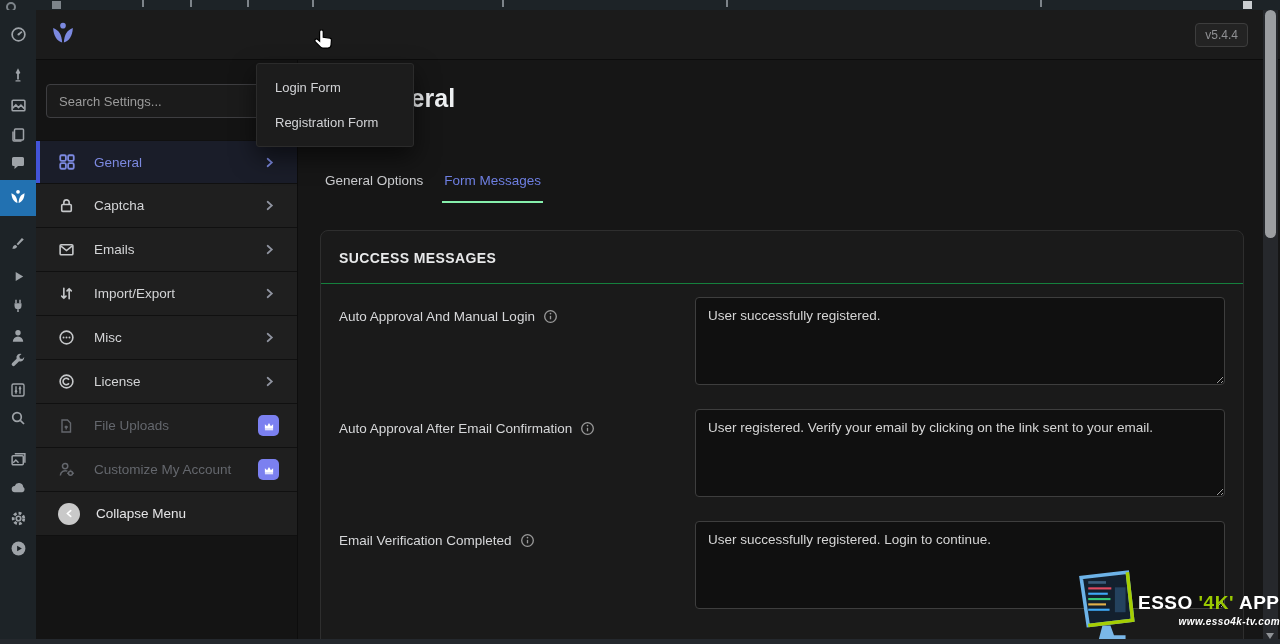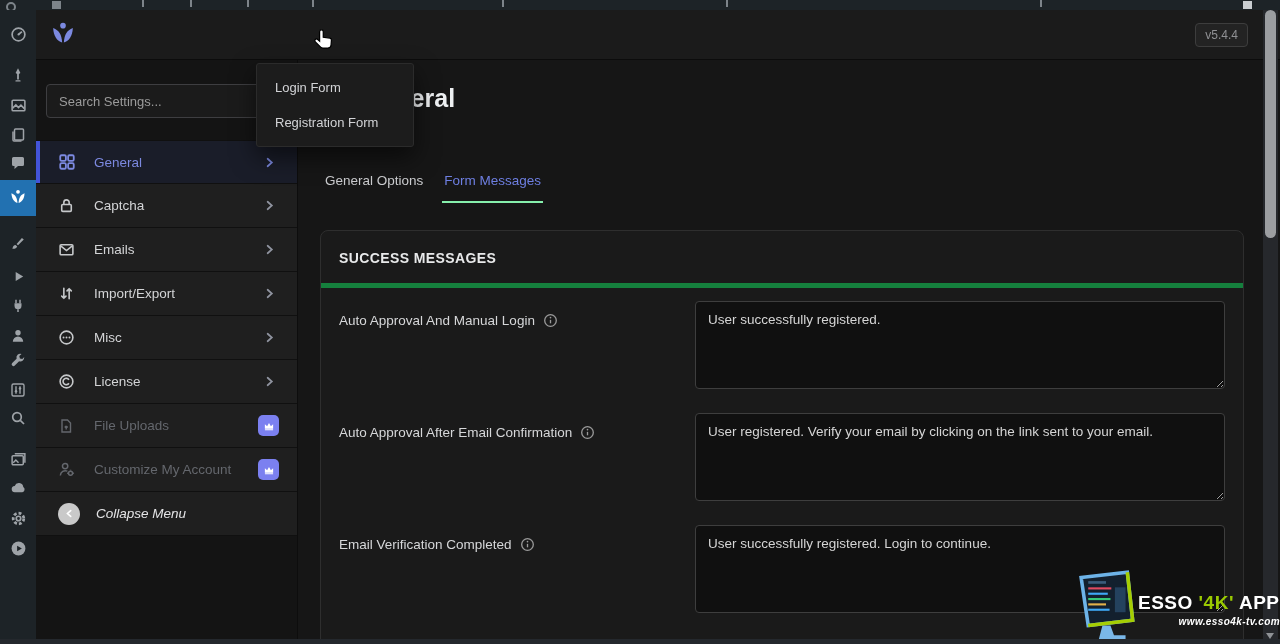--- a/index.html
+++ b/index.html
@@ -45,21 +45,21 @@
   .badge { position:absolute; right:18px; width:21px; height:21px; border-radius:5px; background:#7b80f0; display:flex; align-items:center; justify-content:center; }
   .collapse-circle { width:22px; height:22px; border-radius:50%; background:#c9c9c9; display:flex; align-items:center; justify-content:center; }
 
   
   .main { position:absolute; left:298px; top:60px; right:0; bottom:0; background:#161616; overflow:hidden; z-index:10; }
   .page-title { position:absolute; top:24px; left:64px; font-size:25px; font-weight:600; color:#eef0f2; }
   .tabs { position:absolute; top:113px; left:25px; display:flex; gap:17px; }
   .tab { font-size:13.5px; color:#cbcccf; padding:0 2px 13px 2px; cursor:pointer; }
   .tab.active { color:#6e7fe2; border-bottom:2px solid #86efac; }
   .card { position:absolute; left:22px; right:36px; top:170px; bottom:-20px; background:#1a1a1a; border:1px solid #2e2e2e; border-radius:8px; }
-  .card-head { padding:19px 18px 17px 18px; border-bottom:5px solid #15803d; font-size:14px; font-weight:700; letter-spacing:.4px; color:#e8e9ea; }
+  .card-head { padding:19px 18px 17px 18px; border-bottom:1px solid #15803d; font-size:14px; font-weight:700; letter-spacing:.4px; color:#e8e9ea; }
   .frow { display:flex; align-items:flex-start; padding:13px 18px 11px 18px; }
   .flabel { width:356px; padding-top:12px; display:flex; align-items:center; gap:8px; font-size:13.5px; color:#d6d7d9; }
   .info { color:#9a9a9a; display:flex; cursor:pointer; }
   .ftext { flex:1; height:88px; background:#101010; border:1px solid #3e3e3e; border-radius:4px; color:#d5d5d5; font-size:13.5px; padding:10px 12px; resize:both; font-family:"Liberation Sans",sans-serif; outline:none; }
 
   
   .scrollbar { position:absolute; right:2px; top:10px; bottom:0; width:15px; background:#26282c; z-index:60; }
   .sb-thumb { position:absolute; left:2px; right:2px; top:0; height:228px; background:#9c9ea1; border-radius:6px; cursor:pointer; }
   .sb-arrow { position:absolute; left:3px; bottom:5px; width:0; height:0; border-left:4.5px solid transparent; border-right:4.5px solid transparent; border-top:6px solid #8f9296; cursor:pointer; }
   .taskbar-edge { position:absolute; left:0; right:0; bottom:0; height:5px; background:#24282d; z-index:66; }
@@ -338,21 +338,21 @@
             <rect x="2.5" y="12.3" width="11" height="1.4" rx=".5"></rect>
           </svg>
         </span>
     </div>
     <div class="sitem">
       <span class="collapse-circle">
           <svg width="13" height="13" viewBox="0 0 16 16" fill="none" stroke="#ffffff" stroke-width="2" stroke-linecap="round">
             <polyline points="9.5,4.5 5.5,8 9.5,11.5"></polyline>
           </svg>
         </span>
-      <span class="lbl" style="color:#e4e4e6;font-style:italic;">Collapse Menu</span>
+      <span class="lbl" style="color:#e4e4e6;">Collapse Menu</span>
     </div>
   </div>
 </div>
 
 <div class="main">
   <h1 class="page-title">General</h1>
   <div class="tabs">
     <span class="tab">General Options</span>
     <span class="tab active">Form Messages</span>
   </div>

